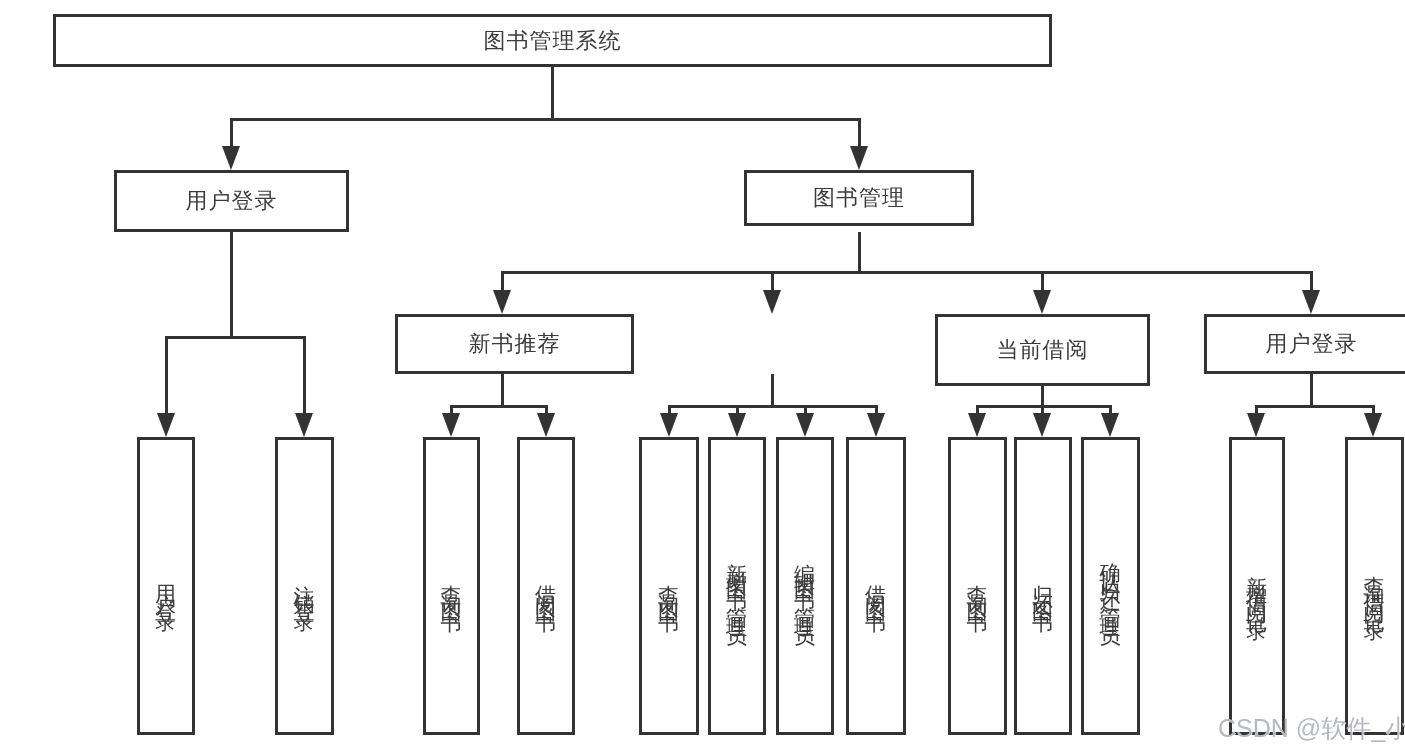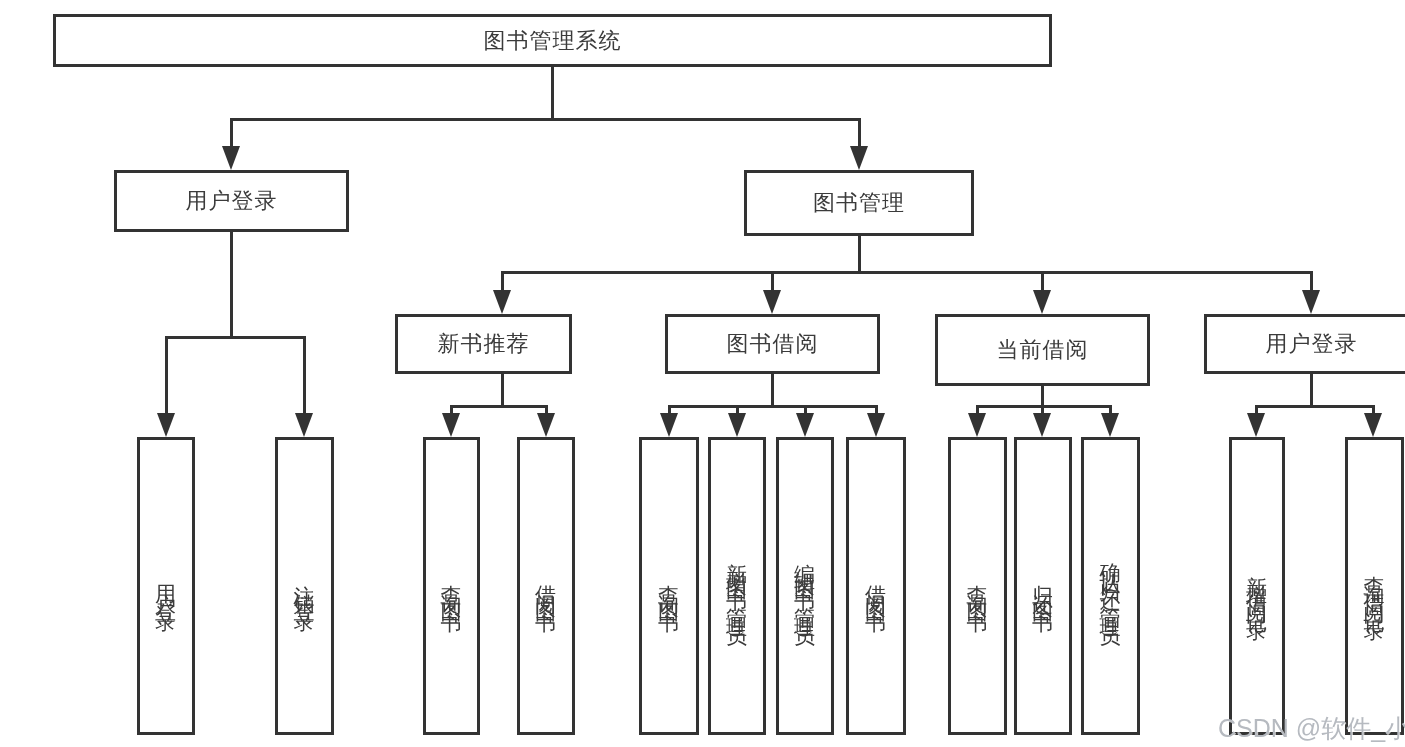--- a/index.html
+++ b/index.html
@@ -128,29 +128,26 @@
   <div class="line v" style="left:1340px;top:405px;height:12px"></div>
   <div class="arrow" style="left:1332px;top:413px"></div>
 
   <div class="box hbox" style="left:21px;top:14px;width:999px;height:53px">
     <span>图书管理系统</span>
   </div>
 
   <div class="box hbox" style="left:82px;top:170px;width:235px;height:62px">
     <span>用户登录</span>
   </div>
-  <div class="box hbox" style="left:712px;top:170px;width:230px;height:66px">
+  <div class="box hbox" style="left:712px;top:170px;width:230px;height:56px">
     <span>图书管理</span>
   </div>
 
-  <div class="box hbox" style="left:363px;top:314px;width:177px;height:60px">
+  <div class="box hbox" style="left:363px;top:314px;width:239px;height:60px">
     <span>新书推荐</span>
-  </div>
-  <div class="box hbox" style="left:633px;top:314px;width:215px;height:60px">
-    <span>图书借阅</span>
   </div>
   <div class="box hbox" style="left:903px;top:314px;width:215px;height:72px">
     <span>当前借阅</span>
   </div>
   <div class="box hbox" style="left:1172px;top:314px;width:215px;height:60px">
     <span>用户登录</span>
   </div>
 
   <div class="box leaf" style="left:105px;top:437px;width:58px;height:298px">
     <span class="vtext">用户登录</span>

